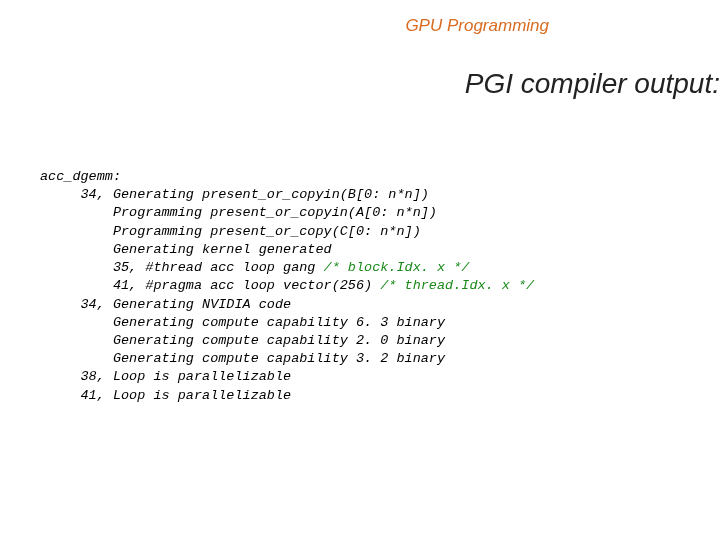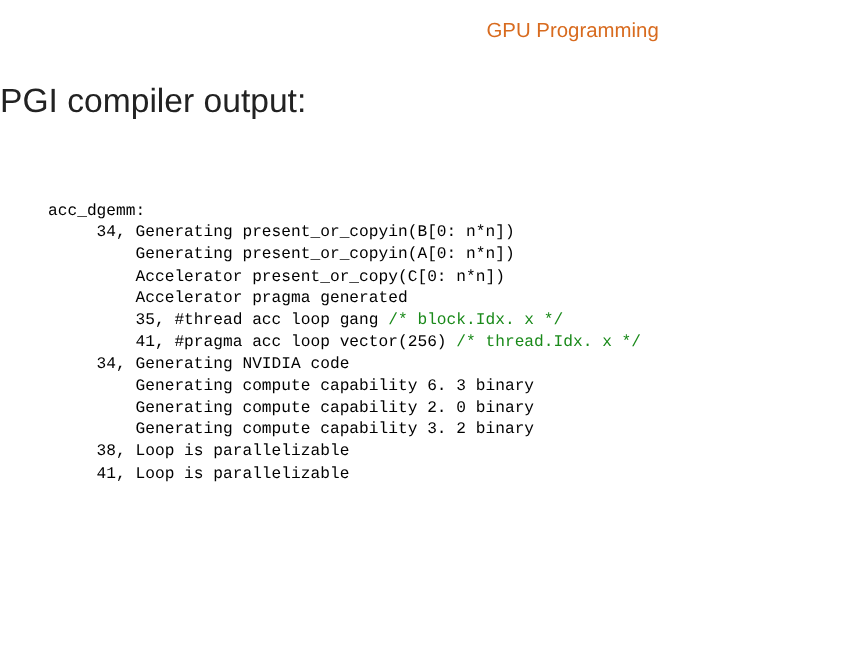--- a/index.html
+++ b/index.html
@@ -9,36 +9,37 @@
     height: 540px;
     background: #ffffff;
     font-family: "Segoe UI Light", "Segoe UI", Arial, sans-serif;
     overflow: hidden;
   }
   .slide {
     position: relative;
     width: 569px;
     height: 540px;
     box-sizing: border-box;
+    font-style: italic;
   }
   .header-label {
     position: absolute;
     top: 16px;
     right: 20px;
     color: #d86b1f;
     font-size: 17px;
     font-weight: 400;
     font-family: "Segoe UI", Arial, sans-serif;
   }
   .title {
     position: absolute;
     top: 68px;
     left: 0;
     width: 720px;
-    text-align: left;
+    text-align: right;
     color: #222;
     font-size: 28px;
     font-weight: 300;
     font-family: "Segoe UI Light", "Segoe UI", Arial, sans-serif;
   }
   .code-block {
     position: absolute;
     top: 168px;
     left: 40px;
     font-family: "Courier New", Courier, monospace;
@@ -53,23 +54,23 @@
   }
 </style>
 </head>
 <body>
 
 <div class="slide">
   <div class="header-label">GPU Programming</div>
   <div class="title">PGI compiler output:</div>
   <div class="code-block"><span>acc_dgemm:</span>
 <span>     34, Generating present_or_copyin(B[0: n*n])</span>
-<span>         Generating present_or_copyin(A[0: n*n])</span>
-<span>         Accelerator present_or_copy(C[0: n*n])</span>
-<span>         Accelerator pragma generated</span>
+<span>         Programming present_or_copyin(A[0: n*n])</span>
+<span>         Programming present_or_copy(C[0: n*n])</span>
+<span>         Generating kernel generated</span>
 <span>         35, #thread acc loop gang </span><span class="comment">/* block.Idx. x */</span>
 <span>         41, #pragma acc loop vector(256) </span><span class="comment">/* thread.Idx. x */</span>
 <span>     34, Generating NVIDIA code</span>
 <span>         Generating compute capability 6. 3 binary</span>
 <span>         Generating compute capability 2. 0 binary</span>
 <span>         Generating compute capability 3. 2 binary</span>
 <span>     38, Loop is parallelizable</span>
 <span>     41, Loop is parallelizable</span></div>
 </div>
 

